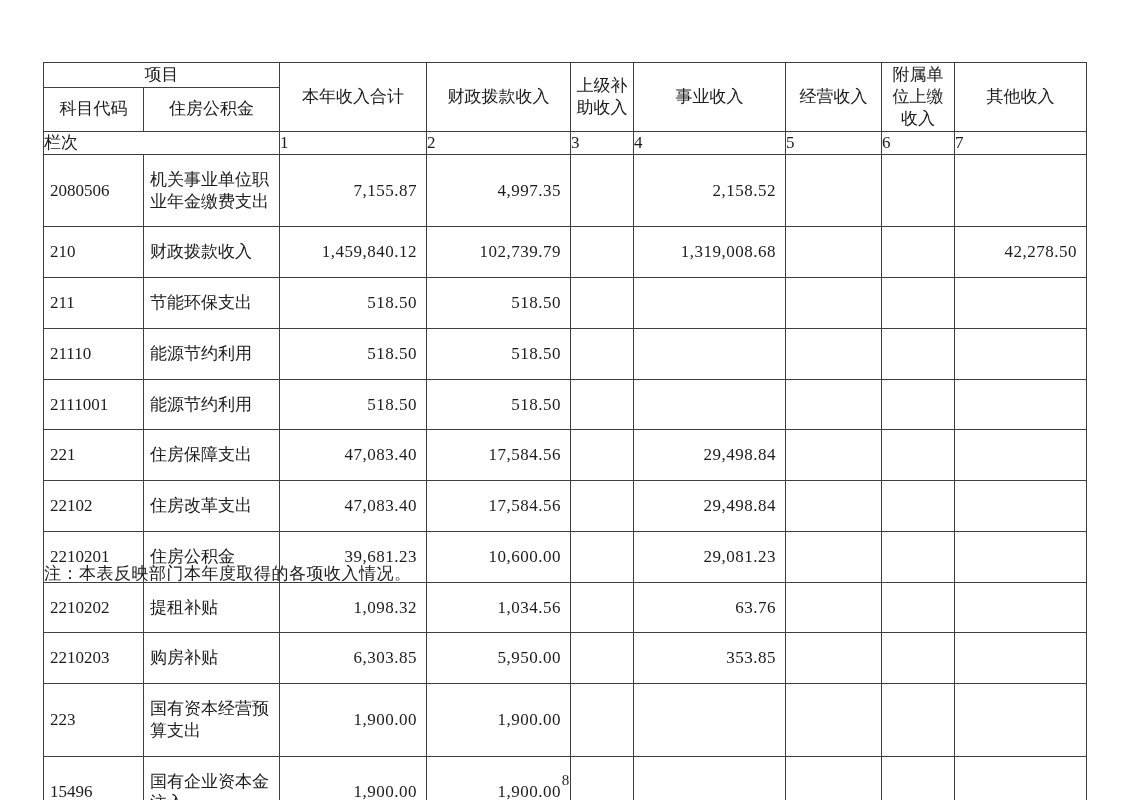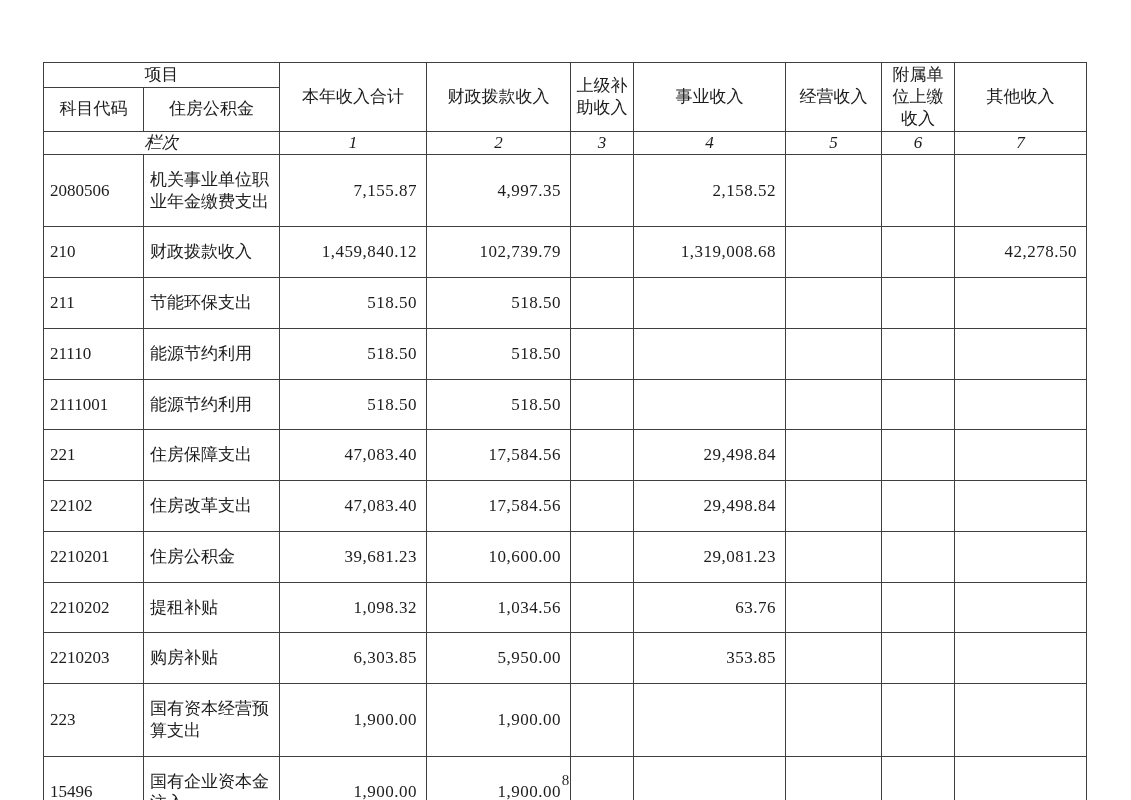--- a/index.html
+++ b/index.html
@@ -21,21 +21,21 @@
     border-radius: 21px;
   }
   table.income th, table.income td {
     border: 1px solid #3f3f3f;
     font-weight: normal;
     vertical-align: middle;
     line-height: 1.28;
     overflow: hidden;
   }
   th.hdr { text-align: center; padding: 1px 3px; }
-  td.lanci { text-align: center; height: 23px; font-style: italic; }
+  td.lanci { height: 23px; }
   td.code { text-align: left; padding-left: 6px; }
   td.name { text-align: left; padding: 14px 6px; }
   td.num  { text-align: right; padding-right: 9px; letter-spacing: 0.5px; }
   tr.r    { height: 23px; }
   tr.r-h1 { height: 21px; }
   tr.r-h2 { height: 44px; }
   tr.tall3 { height: 67px; }
   tr.tall2 { height: 44px; }
   .note {
     position: absolute; left: 44px; top: 562px;
@@ -228,15 +228,16 @@
         <td class="num">1,900.00</td>
         <td class="num"></td>
         <td class="num"></td>
         <td class="num"></td>
         <td class="num"></td>
         <td class="num"></td>
       </tr>
     </tbody>
   </table>
 
+  <div class="note">注：本表反映部门本年度取得的各项收入情况。</div>
   <div class="pageno">8</div>
 
 </div>
 
 </body></html>

